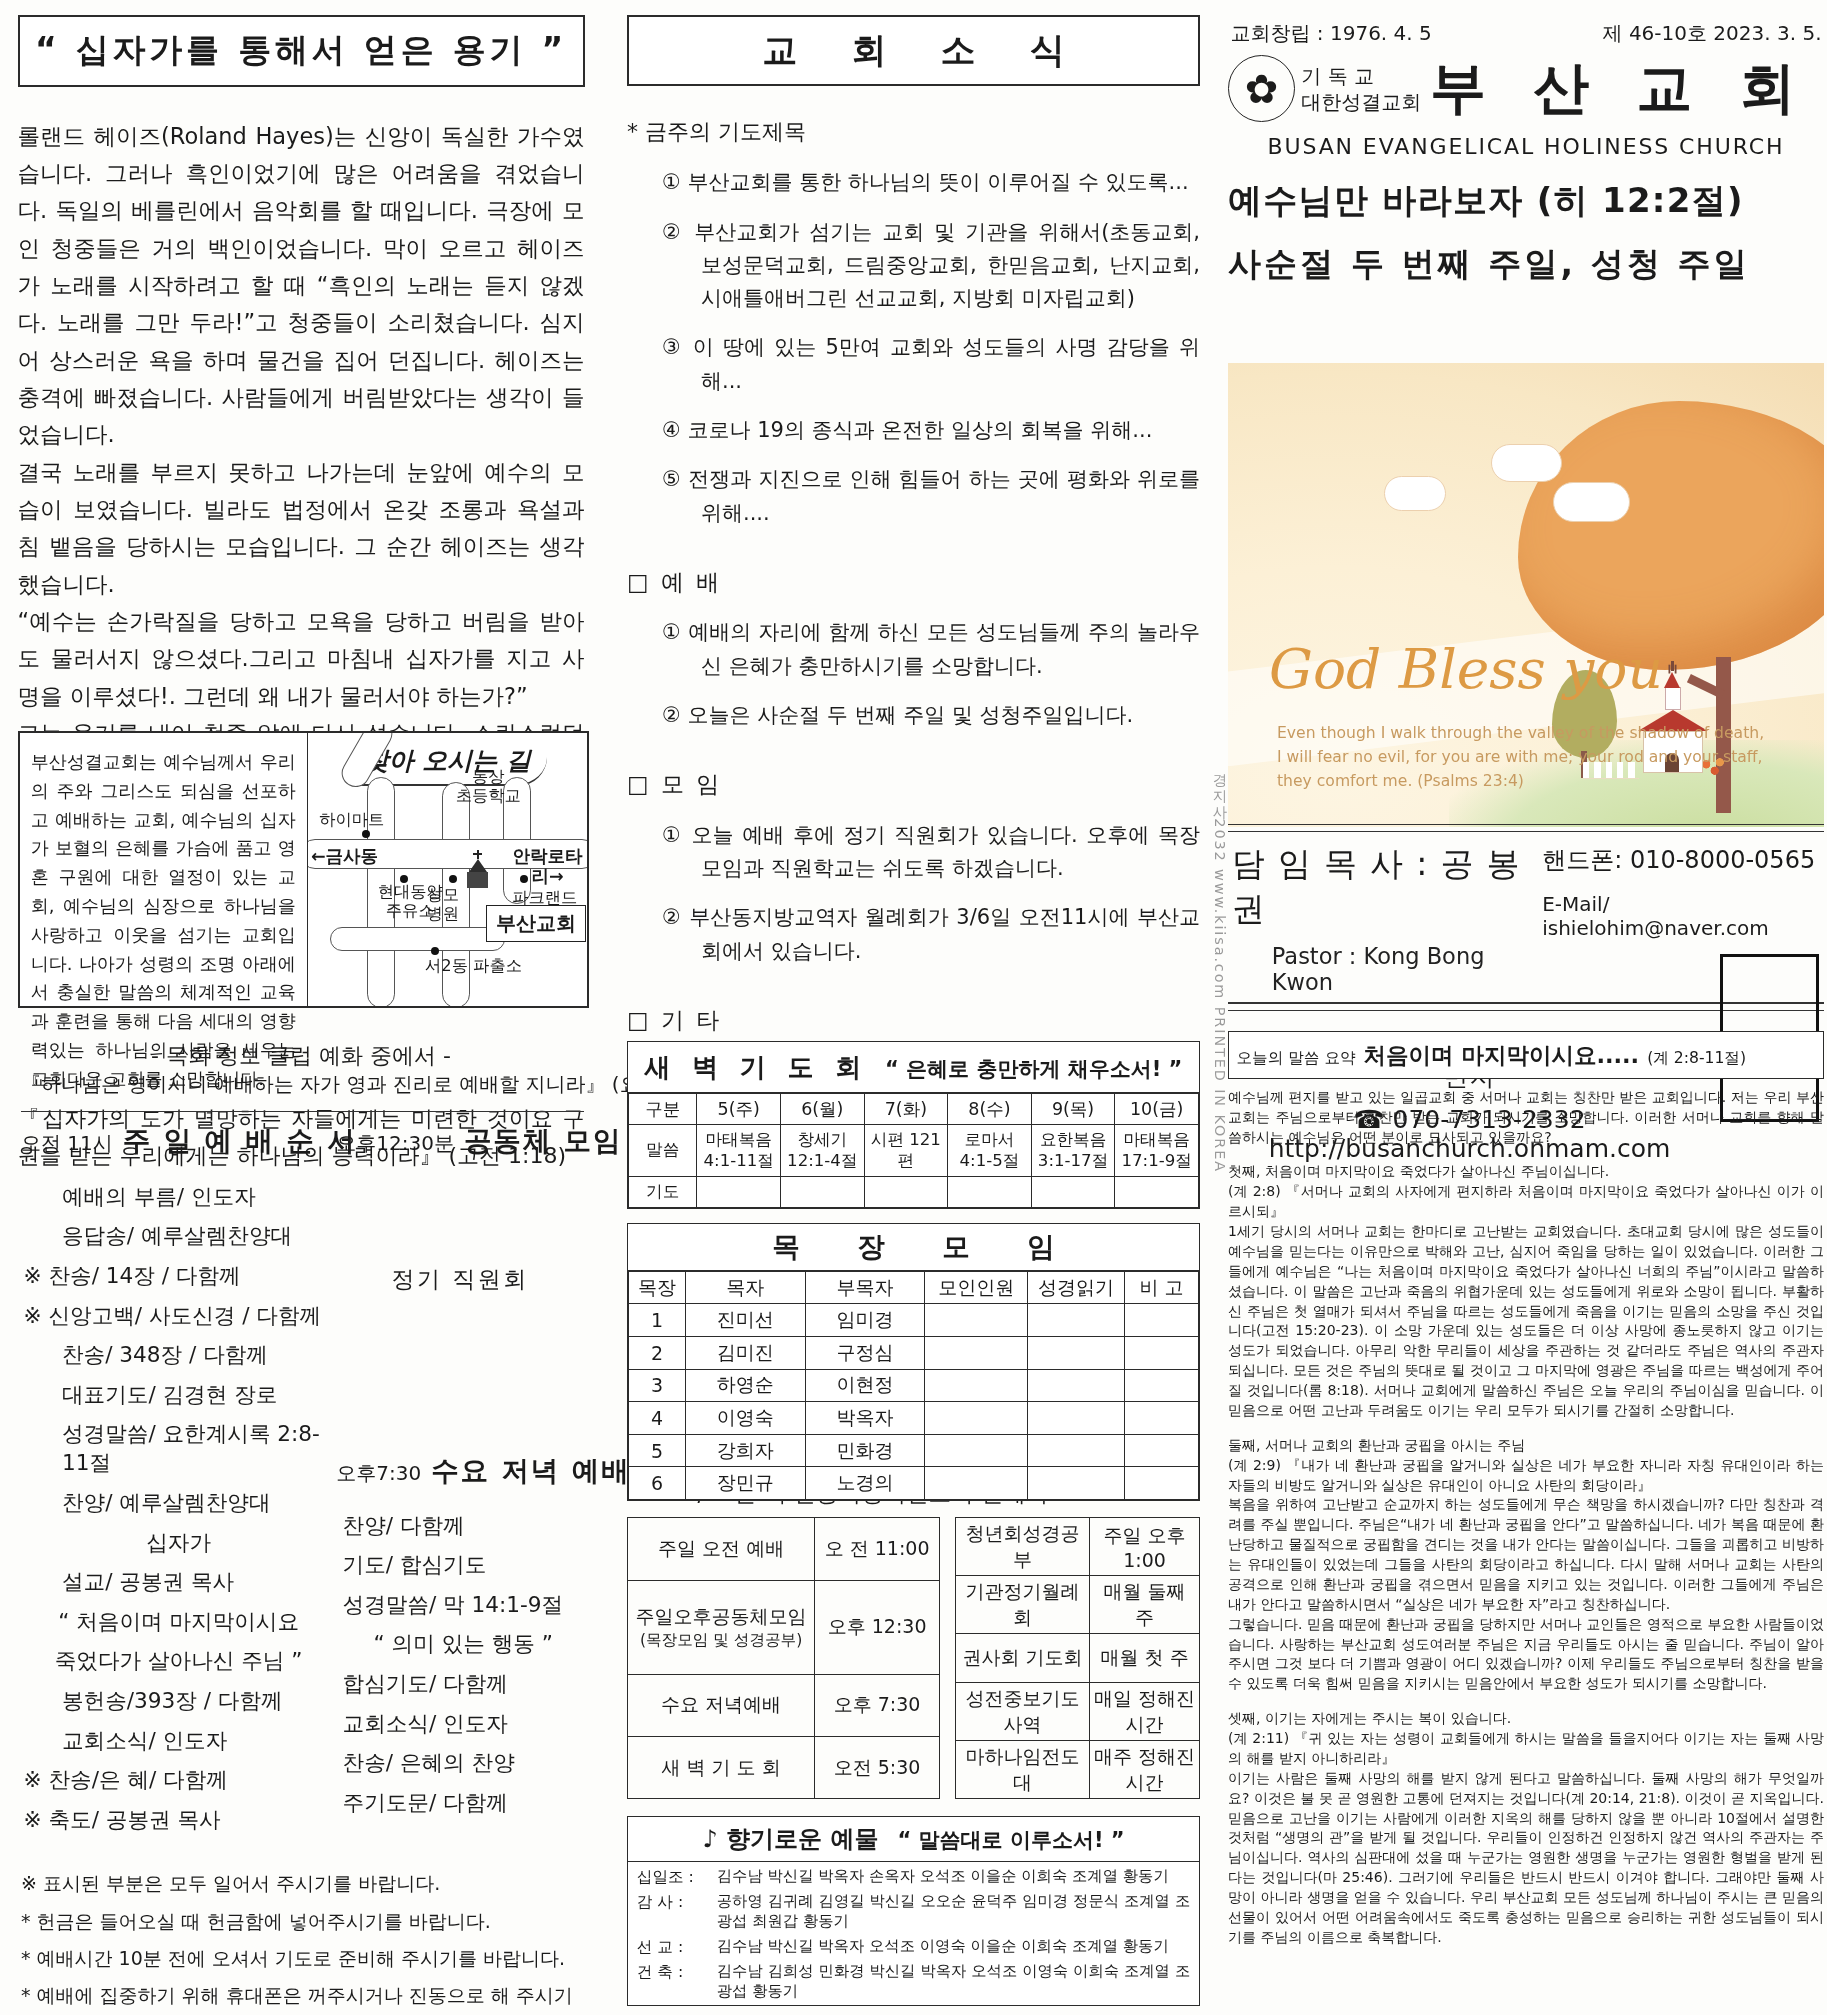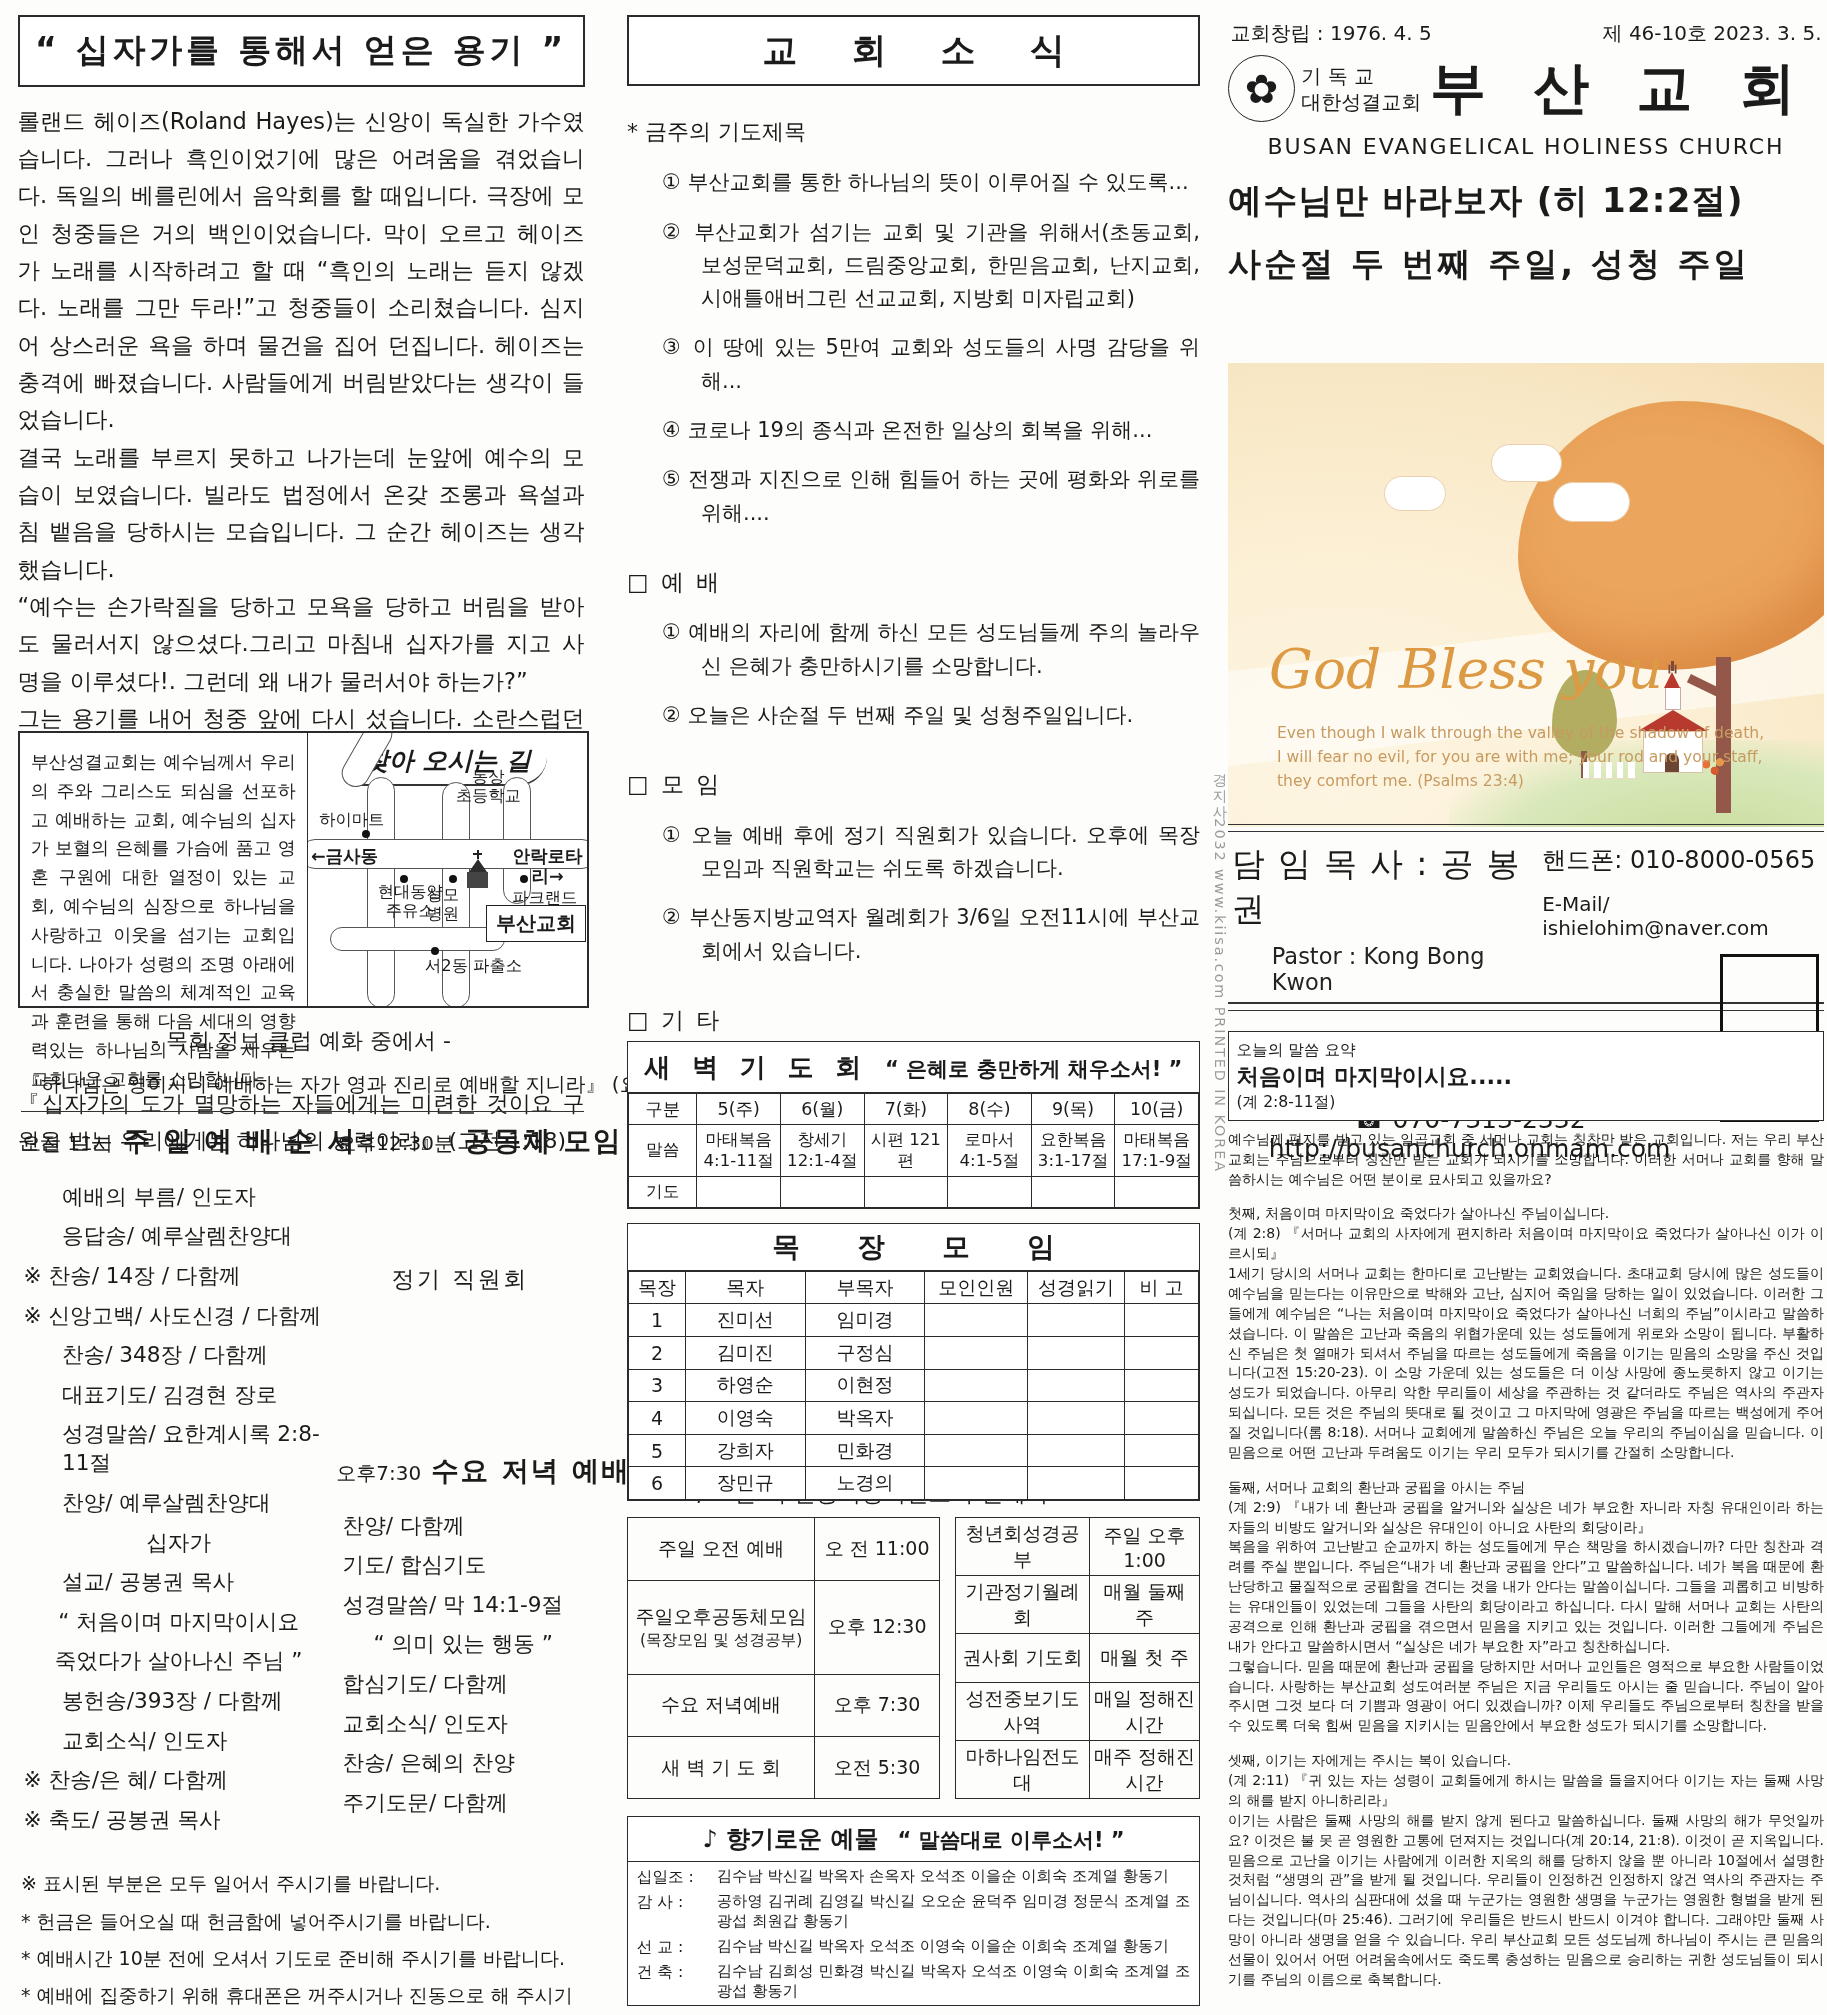--- a/index.html
+++ b/index.html
@@ -7,21 +7,21 @@
         font-family:"DejaVu Sans","Liberation Sans",sans-serif;color:#1b1b1b;}
   .panel{position:absolute;}
   .pre{white-space:pre-line;}
 
   
   .boxtitle{border:2.5px solid #2b2b2b;background:#fff;font-weight:bold;text-align:center;}
 
   
   .p-tl{left:17.5px;top:15px;width:567px;}
   .article-title{font-size:33px;padding:11.3px 0;letter-spacing:3.8px;}
-  .article-body{margin-top:16px;font-size:22.5px;line-height:1.66;text-align:justify;}
+  .article-body{margin-top:31px;font-size:22.5px;line-height:1.66;text-align:justify;}
   .article-body p{margin:0;}
   .article-src{text-align:center;font-size:22px;margin:27.5px 0 30px;}
   .article-verse{font-size:22px;line-height:1.66;text-align:justify;}
 
   
   .vision-box{position:absolute;left:17.5px;top:731px;width:567px;height:273px;border:2.5px solid #2b2b2b;display:flex;background:#fff;}
   .vision-text{width:265px;padding:15px 11.3px;font-size:18px;line-height:1.6;text-align:justify;border-right:1.9px solid #2b2b2b;}
   .map-cell{position:relative;flex:1;overflow:hidden;}
   .map-title{position:absolute;left:50%;top:11.3px;transform:translateX(-50%);font-family:"DejaVu Serif","Liberation Serif",serif;
              font-style:italic;font-weight:bold;font-size:25px;white-space:nowrap;
@@ -160,21 +160,21 @@
   .off-box{margin-top:16.3px;padding-bottom:2.5px;}
   .off-title{display:flex;justify-content:center;align-items:baseline;gap:19px;padding:6.3px 0;border-bottom:1.9px solid #2b2b2b;font-weight:bold;}
   .ot-main{font-size:24px;}
   .ot-quote{font-size:21px;}
   .off-row{display:flex;padding:5px 8.8px 0;font-size:15.3px;line-height:1.3;}
   .off-label{flex:none;width:80px;font-size:15.6px;}
   .off-names{flex:1;text-align:justify;}
 
   
   .p-br{left:1228px;top:1031px;width:596px;}
-  .sermon-head{border:1.9px solid #2b2b2b;display:flex;align-items:baseline;gap:0;padding:7.5px 7.5px;background:#fff;white-space:nowrap;flex-direction:column;}
+  .sermon-head{border:1.9px solid #2b2b2b;display:flex;align-items:baseline;gap:8px;padding:7.5px 7.5px;background:#fff;white-space:nowrap;}
   .sh-label{font-size:15.6px;}
   .sh-title{font-size:22.5px;font-weight:bold;}
   .sh-ref{font-size:15.6px;}
   .sermon-body{margin-top:8.8px;font-size:14px;line-height:1.42;text-align:justify;}
   .sermon-body p{margin:0;}
   .gap{height:15px;}
 </style>
 </head>
 <body>
 

